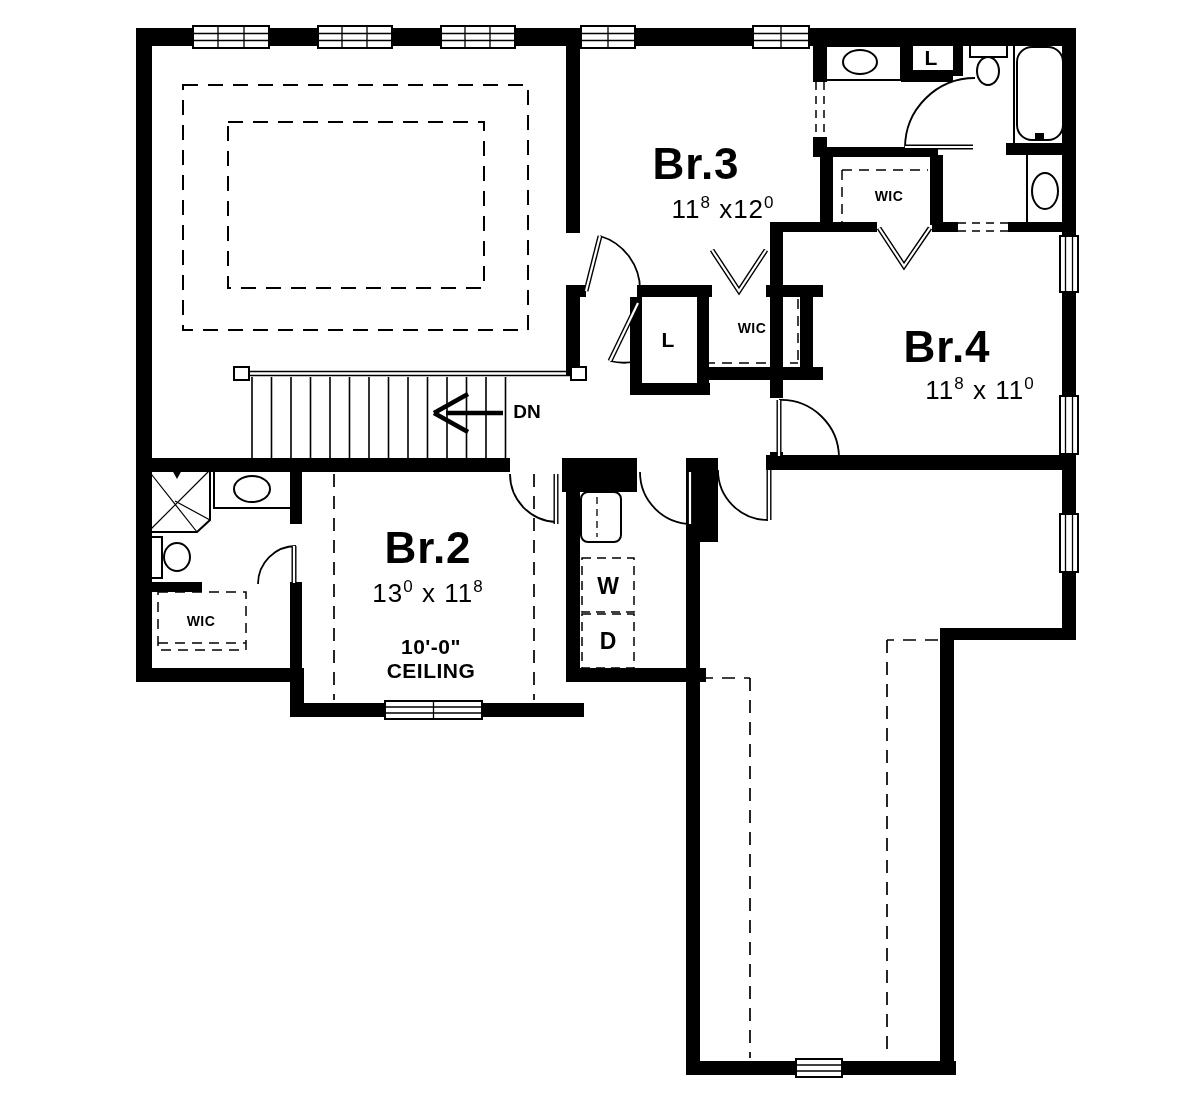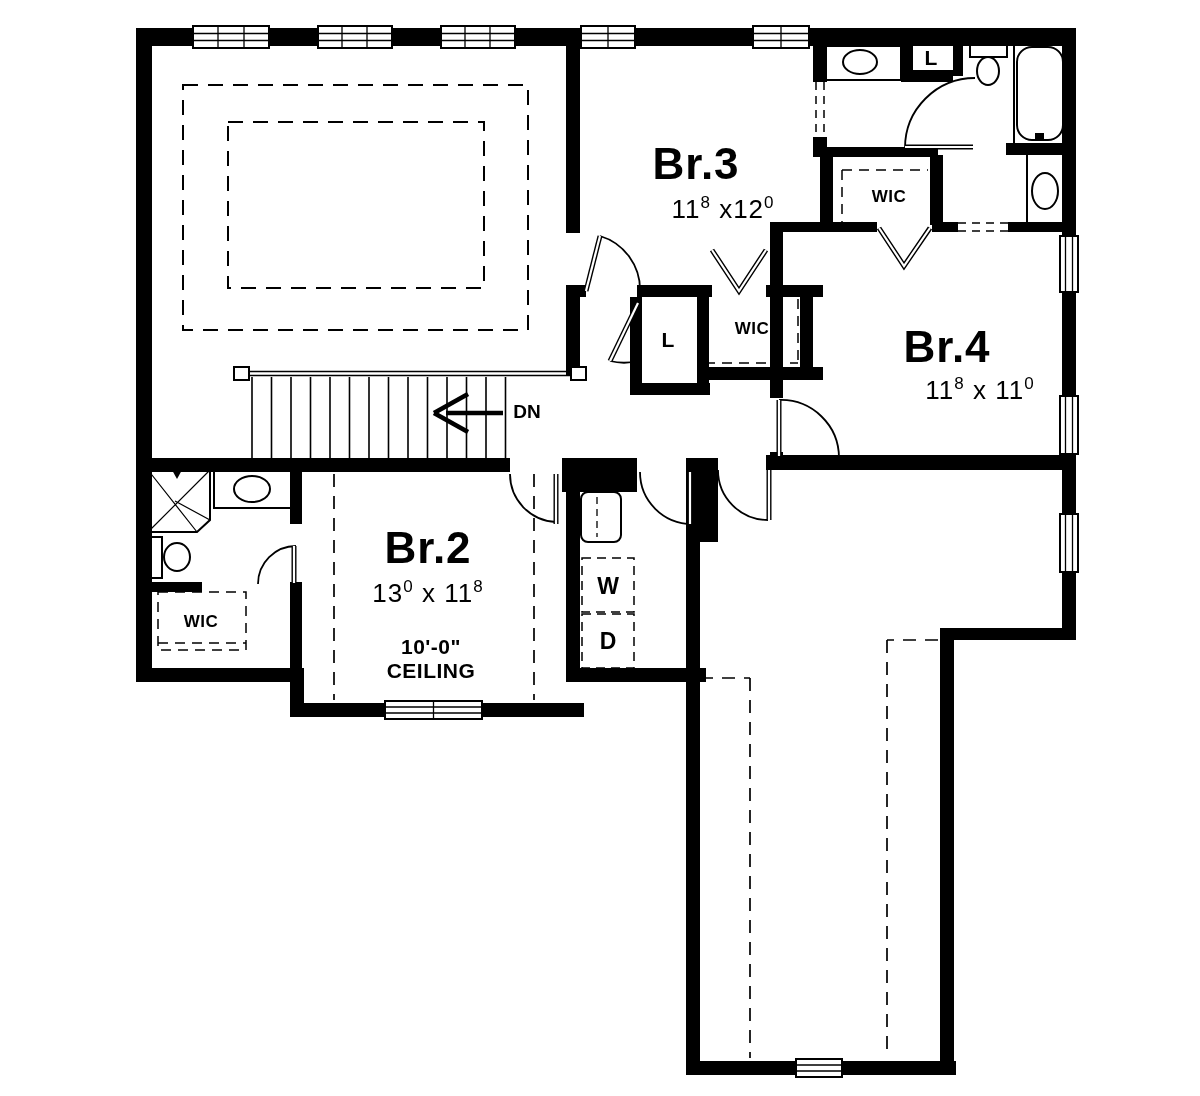--- a/index.html
+++ b/index.html
@@ -4,21 +4,21 @@
 <style>
   html,body{margin:0;padding:0;background:#fff;}
   #plan{position:relative;width:1200px;height:1096px;background:#fff;overflow:hidden;
         font-family:"Liberation Sans",sans-serif;color:#000;}
   #plan svg{position:absolute;left:0;top:0;}
   .lbl{position:absolute;transform:translate(-50%,-50%);text-align:center;white-space:nowrap;line-height:1.08;}
   .room-name{font-size:44px;font-weight:900;letter-spacing:1px;}
   .room-dim{font-size:26px;font-weight:500;letter-spacing:1px;}
   .room-dim sup{font-size:17px;vertical-align:10px;line-height:0;}
   .sub{font-size:21px;font-weight:700;letter-spacing:.5px;line-height:1.12;}
-  .tag{font-size:17px;font-weight:700;letter-spacing:.5px;}
+  .tag{font-size:14px;font-weight:700;letter-spacing:.5px;}
   .tag-big{font-size:21px;font-weight:700;}
   .wd{font-size:23px;font-weight:600;}
   .dn{font-size:19px;font-weight:700;}
 </style>
 </head>
 <body>
 
 <div id="plan">
 
 <svg width="1200" height="1096" viewBox="0 0 1200 1096">

